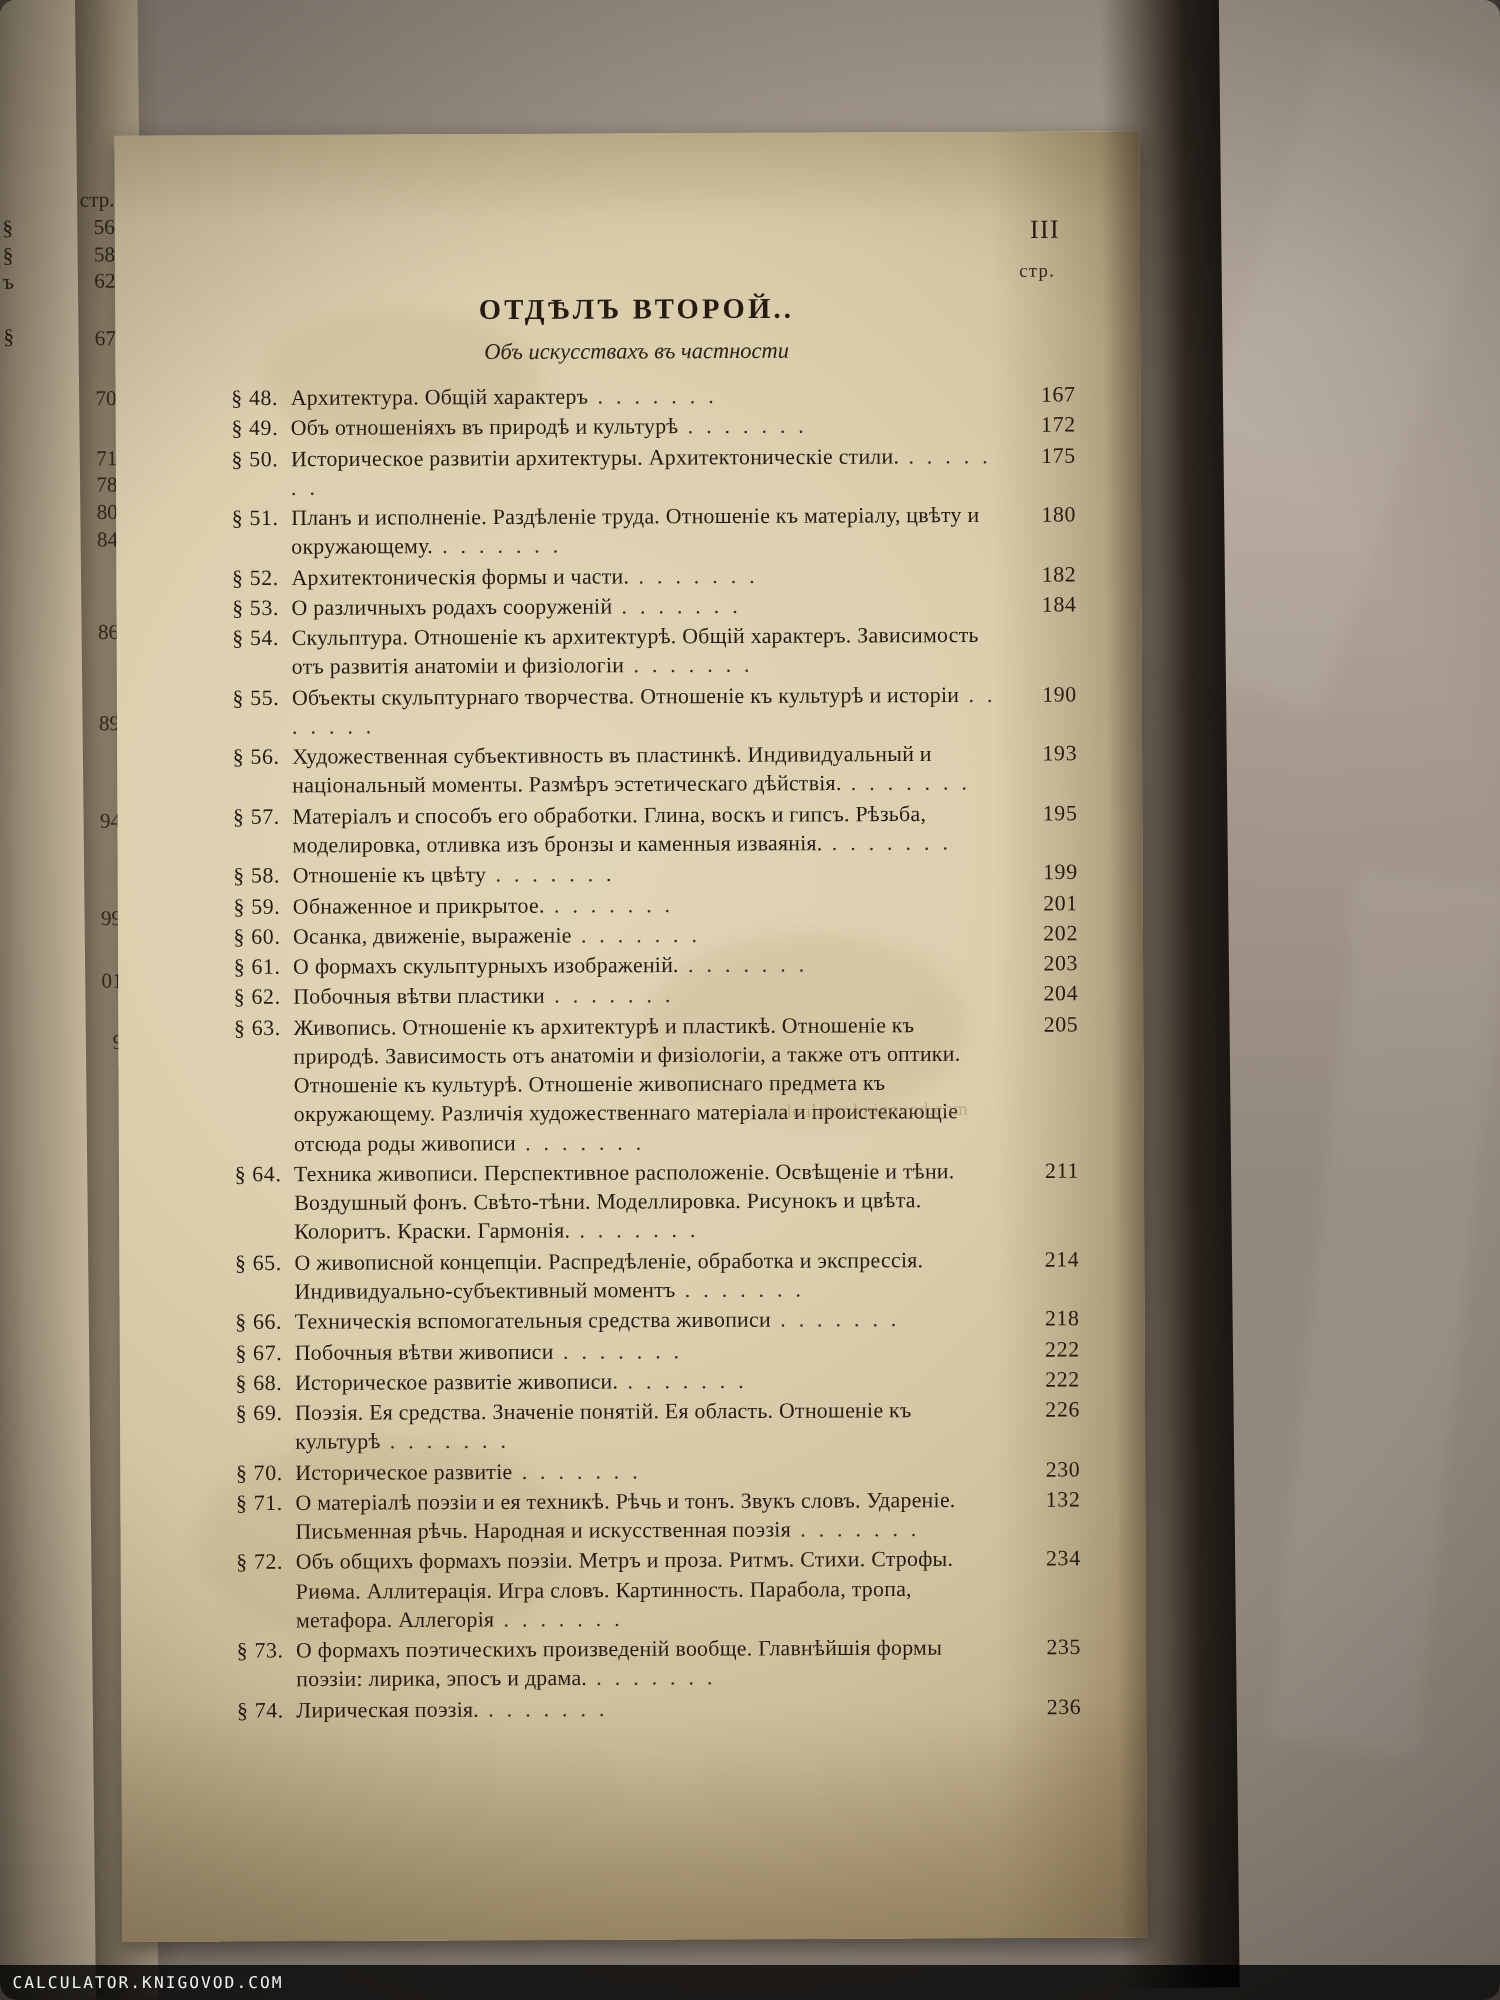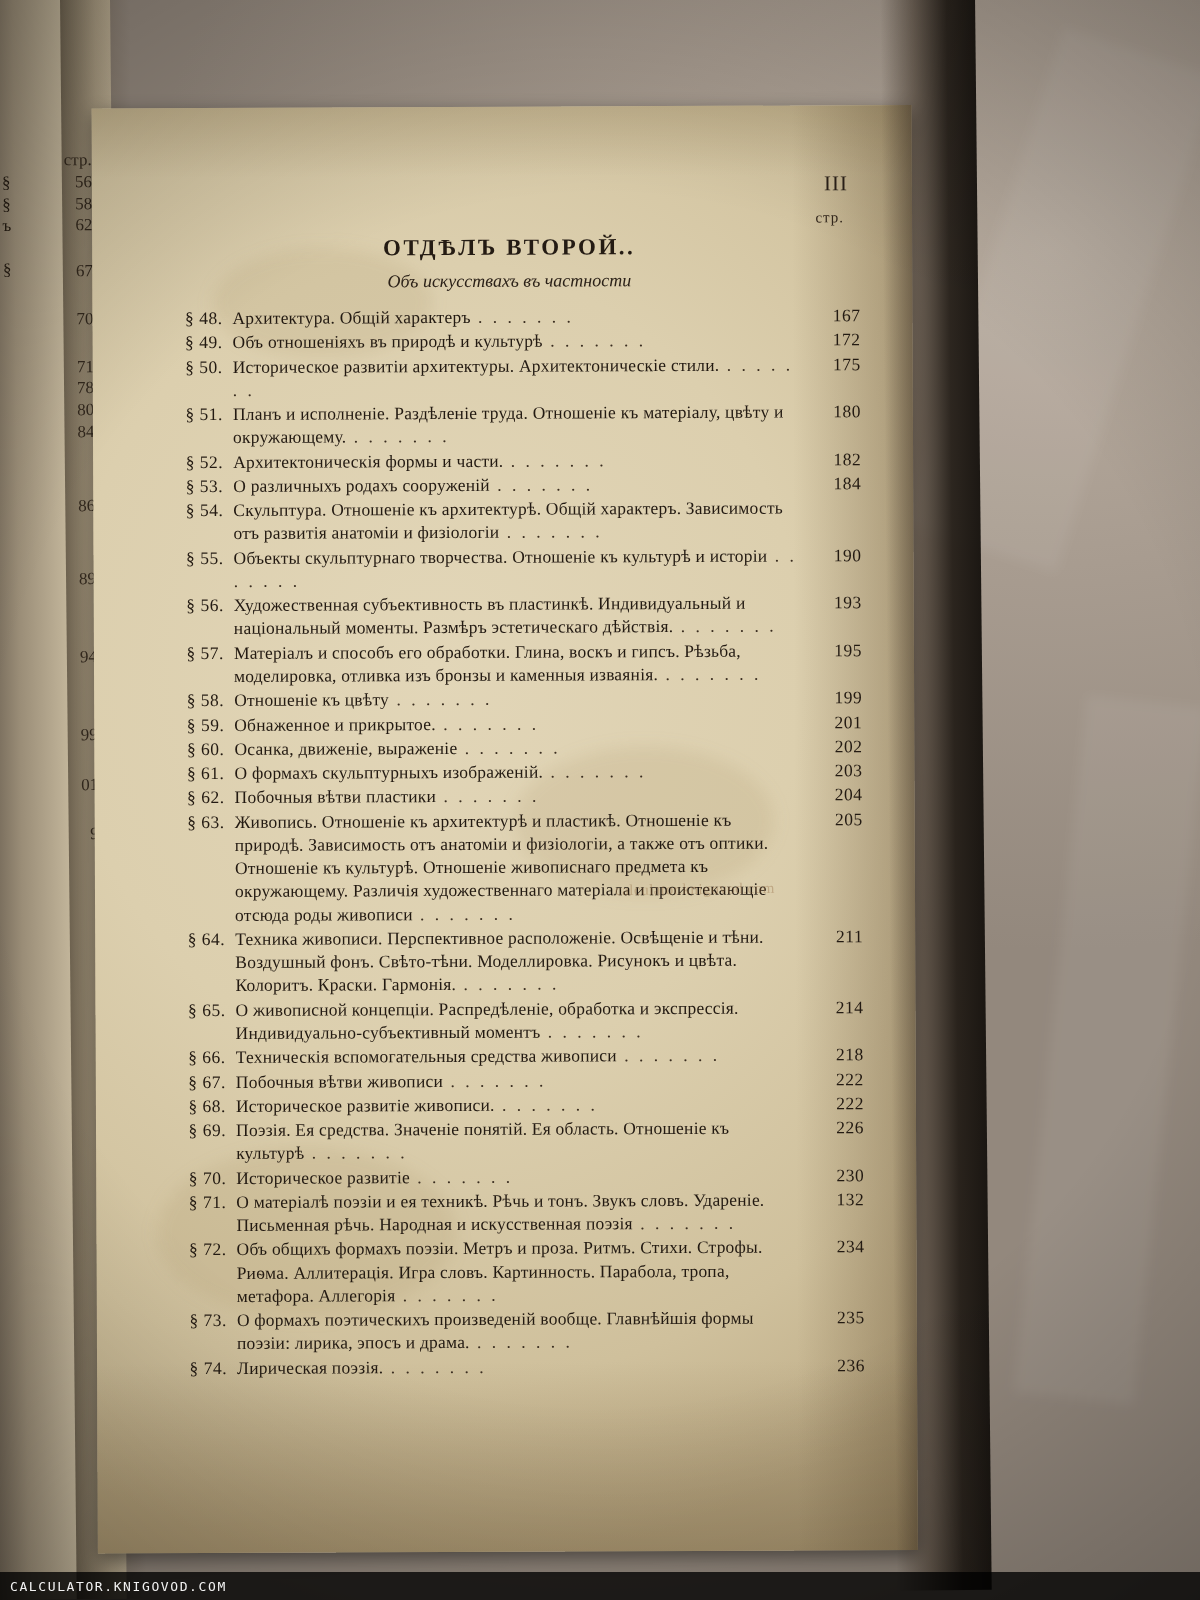--- a/index.html
+++ b/index.html
@@ -16,20 +16,21 @@
 
   
   #photo {
     position: relative;
     width: 1200px;
     height: 1600px;
     background:
       radial-gradient(ellipse 900px 700px at 1050px 250px, #b9ada0 0%, #a89c90 45%, #93887d 100%),
       linear-gradient(135deg, #b3a79a 0%, #9d9286 50%, #8a8075 100%);
     overflow: hidden;
+    border-radius: 13px;
   }
   
   .surface-streak {
     position: absolute;
     background: rgba(255,255,255,0.06);
     filter: blur(6px);
     pointer-events: none;
   }
 
   

